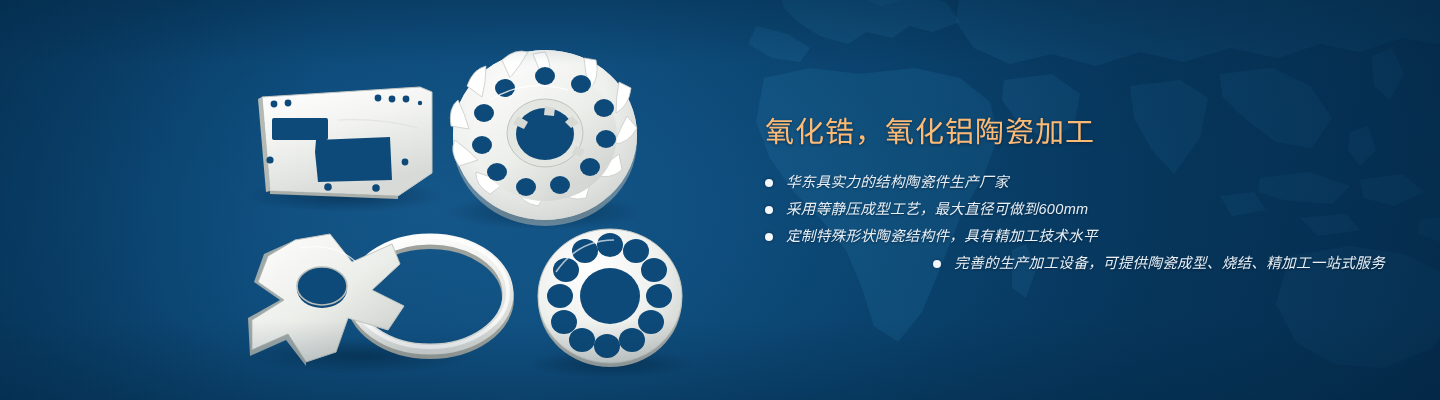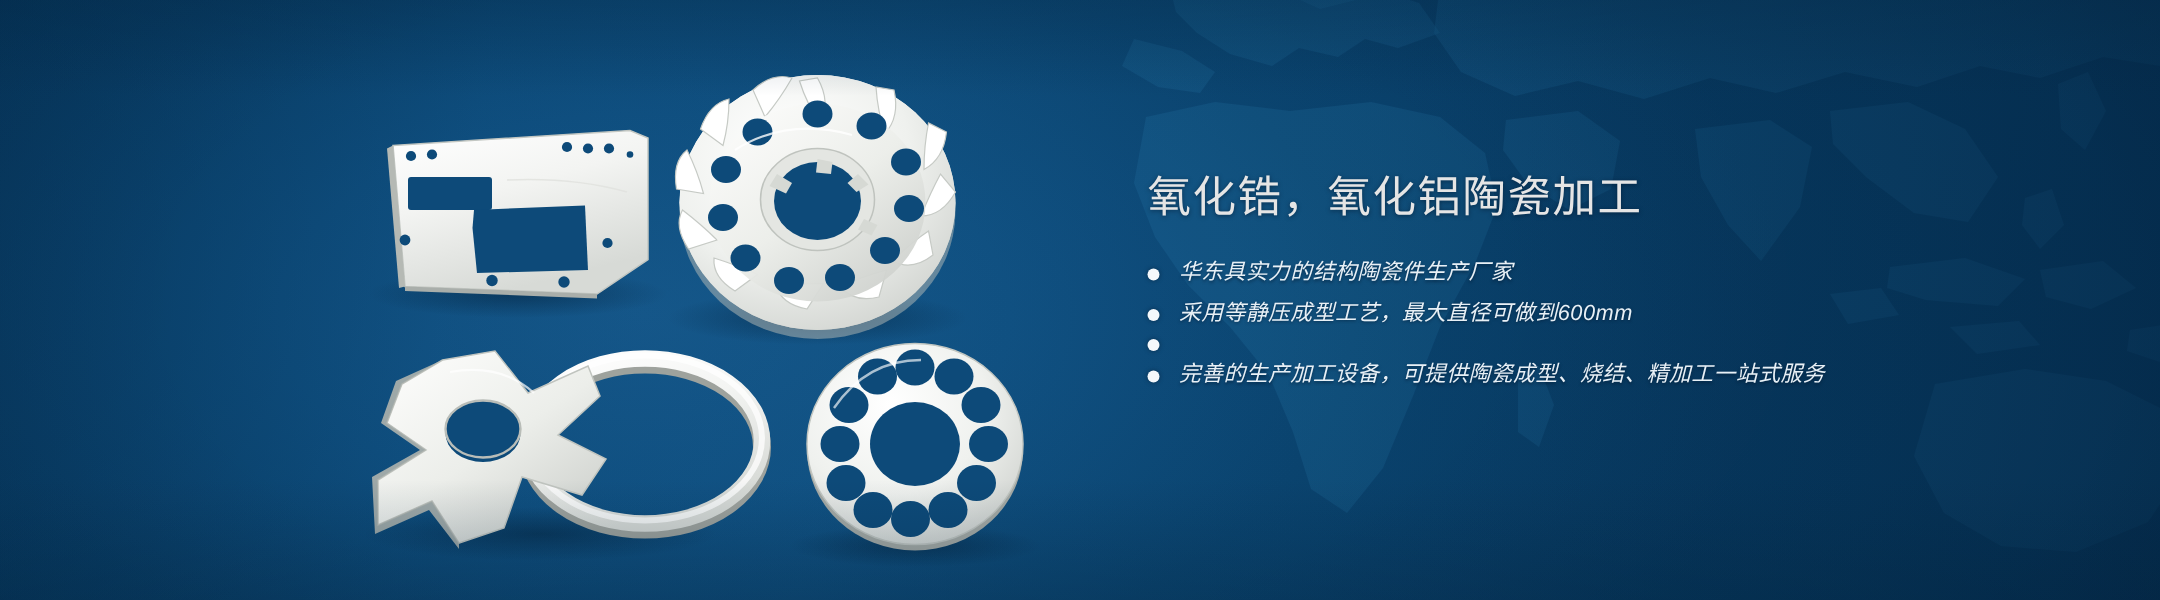--- a/index.html
+++ b/index.html
@@ -80,42 +80,42 @@
   .parts svg { display: block; width: 100%; height: 100%; }
 
   
   .copy {
     position: absolute;
     left: 765px;
     top: 112px;
     width: 620px;
   }
   .headline {
-    color: #e5e5e5;
+    color: #fdba74;
     font-size: 29px;
     line-height: 40px;
     letter-spacing: 1px;
     font-weight: 400;
     margin: 0 0 20px 0;
     text-shadow: 0 1px 3px rgba(0,18,38,0.55);
     white-space: nowrap;
   }
   .bullets {
     list-style: none;
     margin: 0;
     padding: 0;
   }
   .bullet {
     display: flex;
     align-items: center;
     margin-bottom: 6px;
     white-space: nowrap;
     font-style: italic;
   }
-  .bullet:last-child { margin-bottom: 0; }
+  .bullet:last-child { margin-bottom: 0; justify-content: flex-end; }
   .dot {
     flex: 0 0 auto;
     width: 8px;
     height: 8px;
     border-radius: 50%;
     background: #f4f8fb;
     margin-right: 13px;
     box-shadow: 0 0 3px rgba(0,20,40,0.5);
   }
   .bullet-text {
@@ -333,20 +333,21 @@
       <li class="bullet">
         <span class="dot"></span>
         <span class="bullet-text">华东具实力的结构陶瓷件生产厂家</span>
       </li>
       <li class="bullet">
         <span class="dot"></span>
         <span class="bullet-text">采用等静压成型工艺，最大直径可做到600mm</span>
       </li>
       <li class="bullet">
         <span class="dot"></span>
+        <span class="bullet-text">定制特殊形状陶瓷结构件，具有精加工技术水平</span>
       </li>
       <li class="bullet">
         <span class="dot"></span>
         <span class="bullet-text">完善的生产加工设备，可提供陶瓷成型、烧结、精加工一站式服务</span>
       </li>
     </ul>
   </div>
 
 </div>
 

